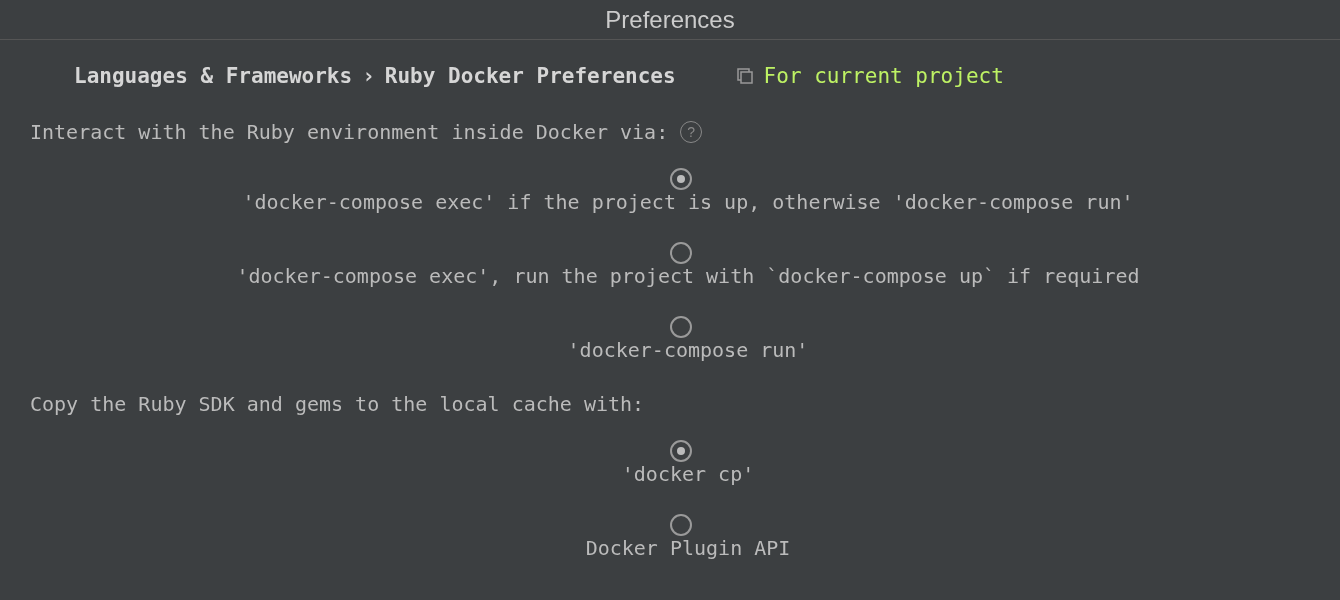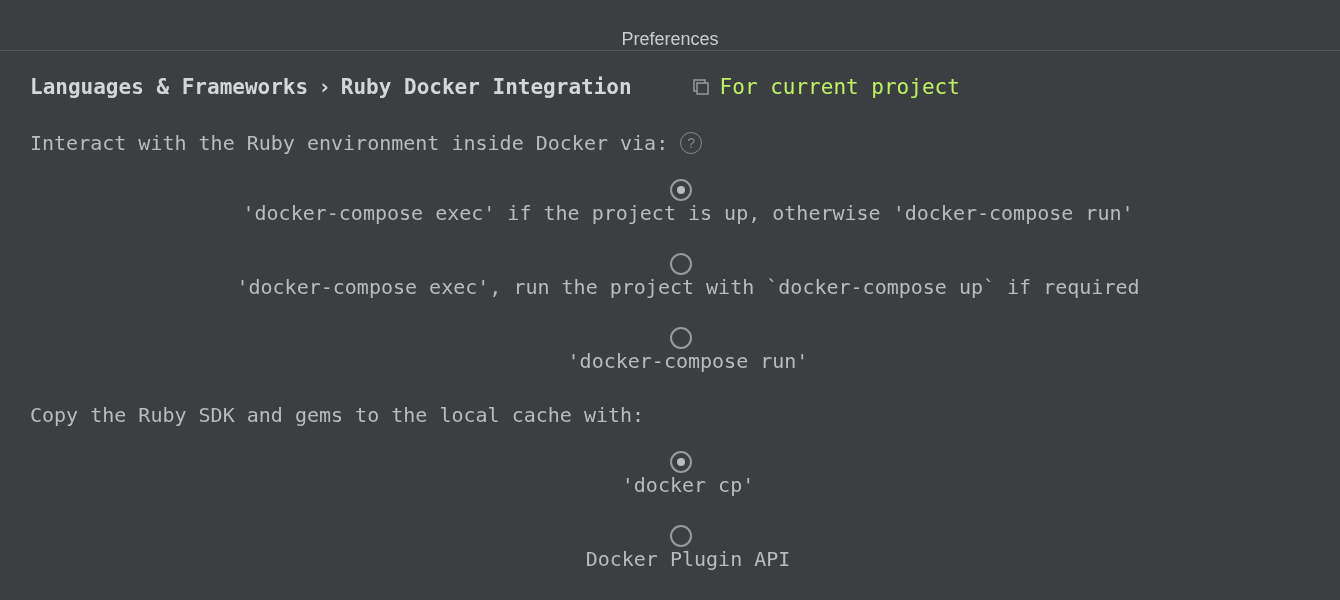--- a/index.html
+++ b/index.html
@@ -10,37 +10,37 @@
     body {
       background-color: #3c3f41;
       color: #bbbbbb;
       font-family: 'Menlo', 'Monaco', 'Consolas', monospace;
       font-size: 20px;
       width: 1340px;
       height: 600px;
       overflow: hidden;
     }
     .titlebar {
-      height: 23px;
+      height: 40px;
       display: flex;
       align-items: center;
       justify-content: center;
       color: #cccccc;
       font-family: -apple-system, BlinkMacSystemFont, 'Segoe UI', sans-serif;
-      font-size: 18px;
+      font-size: 24px;
       border-bottom: 1px solid #555555;
-      margin-top: 28px;
     }
     .content {
       padding: 24px 30px;
     }
     .breadcrumb-row {
       display: flex;
       align-items: flex-start;
       margin-bottom: 32px;
+      margin-left: 44px;
     }
     .breadcrumb {
       color: #d6d6d6;
       font-weight: bold;
       font-size: 21px;
     }
     .breadcrumb-sep {
       margin: 0 10px;
       color: #d6d6d6;
       font-weight: bold;
@@ -114,21 +114,21 @@
 <body>
 
 <div class="titlebar">
   <span>Preferences</span>
 </div>
 
 <div class="content">
   <div class="breadcrumb-row">
     <span class="breadcrumb">Languages &amp; Frameworks</span>
     <span class="breadcrumb breadcrumb-sep">›</span>
-    <span class="breadcrumb">Ruby Docker Integration</span>
+    <span class="breadcrumb">Ruby Docker Preferences</span>
     <span class="scope-label">
       <span class="scope-icon">
         <svg width="18" height="18" viewBox="0 0 18 18">
           <rect x="2" y="2" width="11" height="11" fill="none" stroke="#999999" stroke-width="1.5"></rect>
           <rect x="5" y="5" width="11" height="11" fill="#3c3f41" stroke="#999999" stroke-width="1.5"></rect>
         </svg>
       </span>
       <span>For current project</span>
     </span>
   </div>

